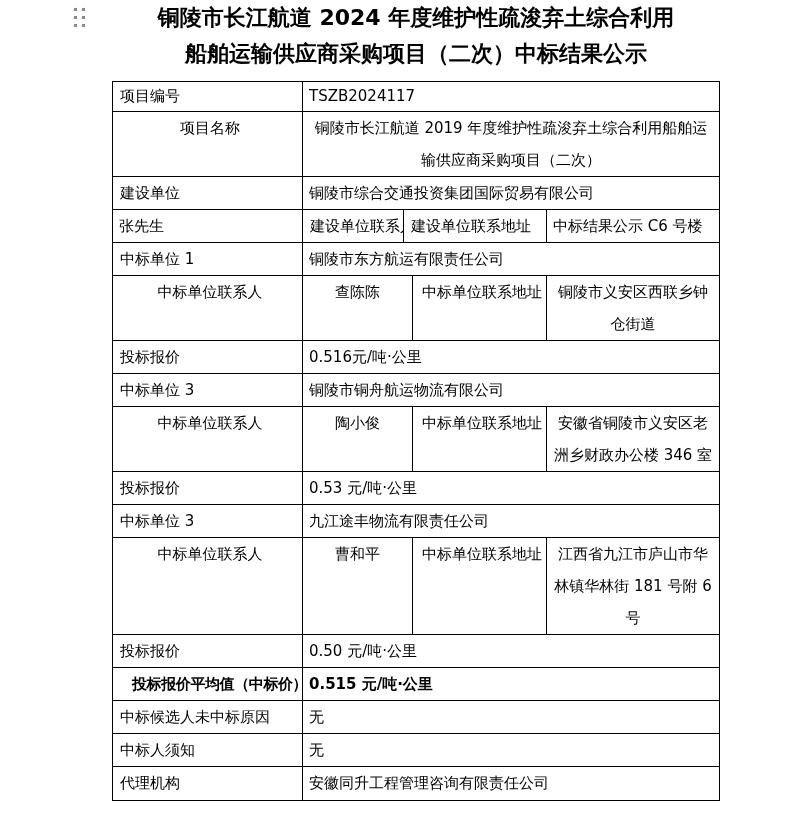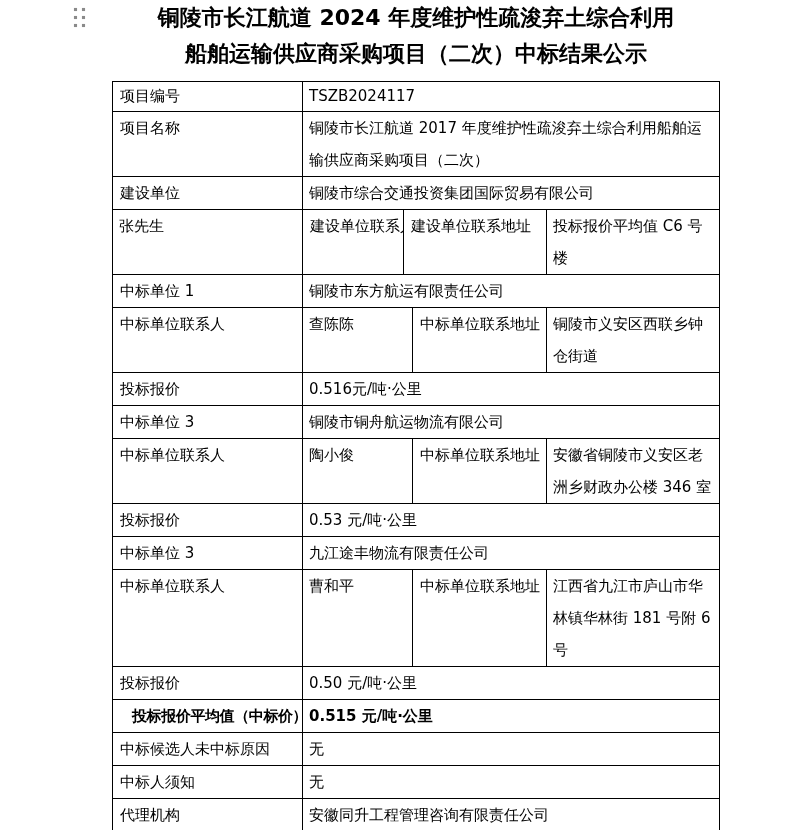--- a/index.html
+++ b/index.html
@@ -17,21 +17,21 @@
 
   
   .tbl { margin-left:112px; width:608px; border:1px solid #000; }
   .row { display:grid; border-bottom:1px solid #000; min-height:33px; }
   .row:last-child { border-bottom:none; }
   .g2  { grid-template-columns:190px 1fr; }
   .g4a { grid-template-columns:190px 101px 143px 1fr; }
   .g4b { grid-template-columns:190px 110px 134px 1fr; }
   .r-first  { min-height:30px; }
   .r-first .c { line-height:29px; }
-  .r-double { min-height:65px; }
+  .r-double { min-height:65px;text-align:center; }
   .c { border-right:1px solid #000; padding:0 6px; font-size:15px; line-height:32px; overflow:hidden; }
   .c:last-child { border-right:none; }
   .lab { padding:0 2px 0 7px; white-space:nowrap; }
   .bold .c { font-weight:bold; }
   .bold .lab { letter-spacing:-0.4px;margin-left:12px; }
 </style>
 </head>
 <body>
 
 <div class="dots">
@@ -50,33 +50,33 @@
 
 <div class="tbl">
 
   <div class="row g2 r-first">
     <div class="c lab">项目编号</div>
     <div class="c val">TSZB2024117</div>
   </div>
 
   <div class="row g2 r-double">
     <div class="c lab">项目名称</div>
-    <div class="c val">铜陵市长江航道 2017 年度维护性疏浚弃土综合利用船舶运输供应商采购项目（二次）</div>
+    <div class="c val">铜陵市长江航道 2019 年度维护性疏浚弃土综合利用船舶运输供应商采购项目（二次）</div>
   </div>
 
   <div class="row g2">
     <div class="c lab">建设单位</div>
     <div class="c val">铜陵市综合交通投资集团国际贸易有限公司</div>
   </div>
 
   <div class="row g4a">
     <div class="c val">张先生</div>
     <div class="c lab">建设单位联系人</div>
     <div class="c lab">建设单位联系地址</div>
-    <div class="c val">投标报价平均值 C6 号楼</div>
+    <div class="c val">中标结果公示 C6 号楼</div>
   </div>
 
   <div class="row g2">
     <div class="c lab">中标单位 1</div>
     <div class="c val">铜陵市东方航运有限责任公司</div>
   </div>
 
   <div class="row g4b r-double">
     <div class="c lab">中标单位联系人</div>
     <div class="c val">查陈陈</div>

